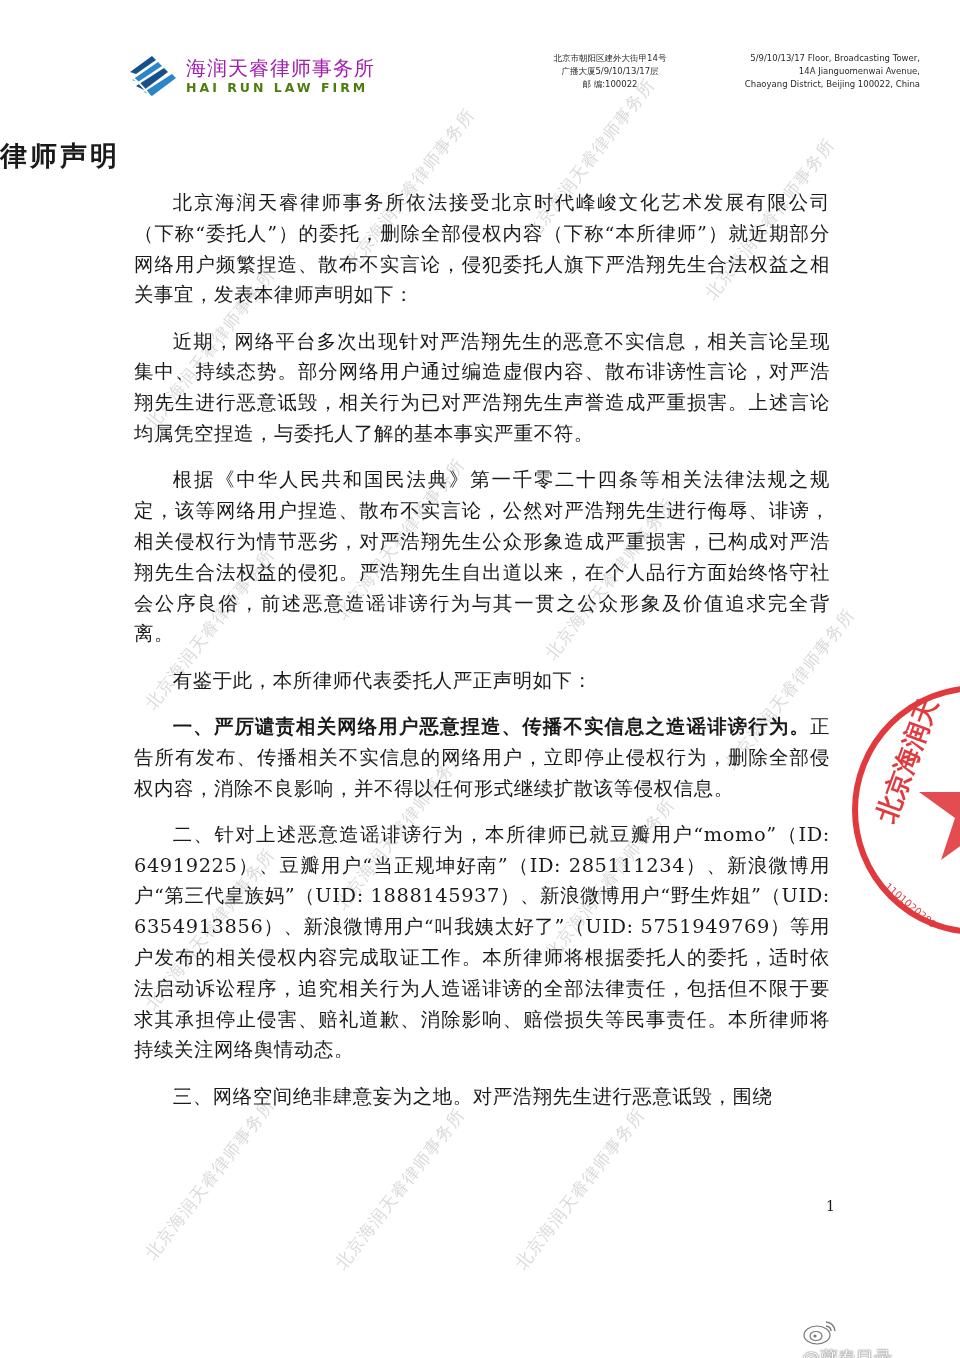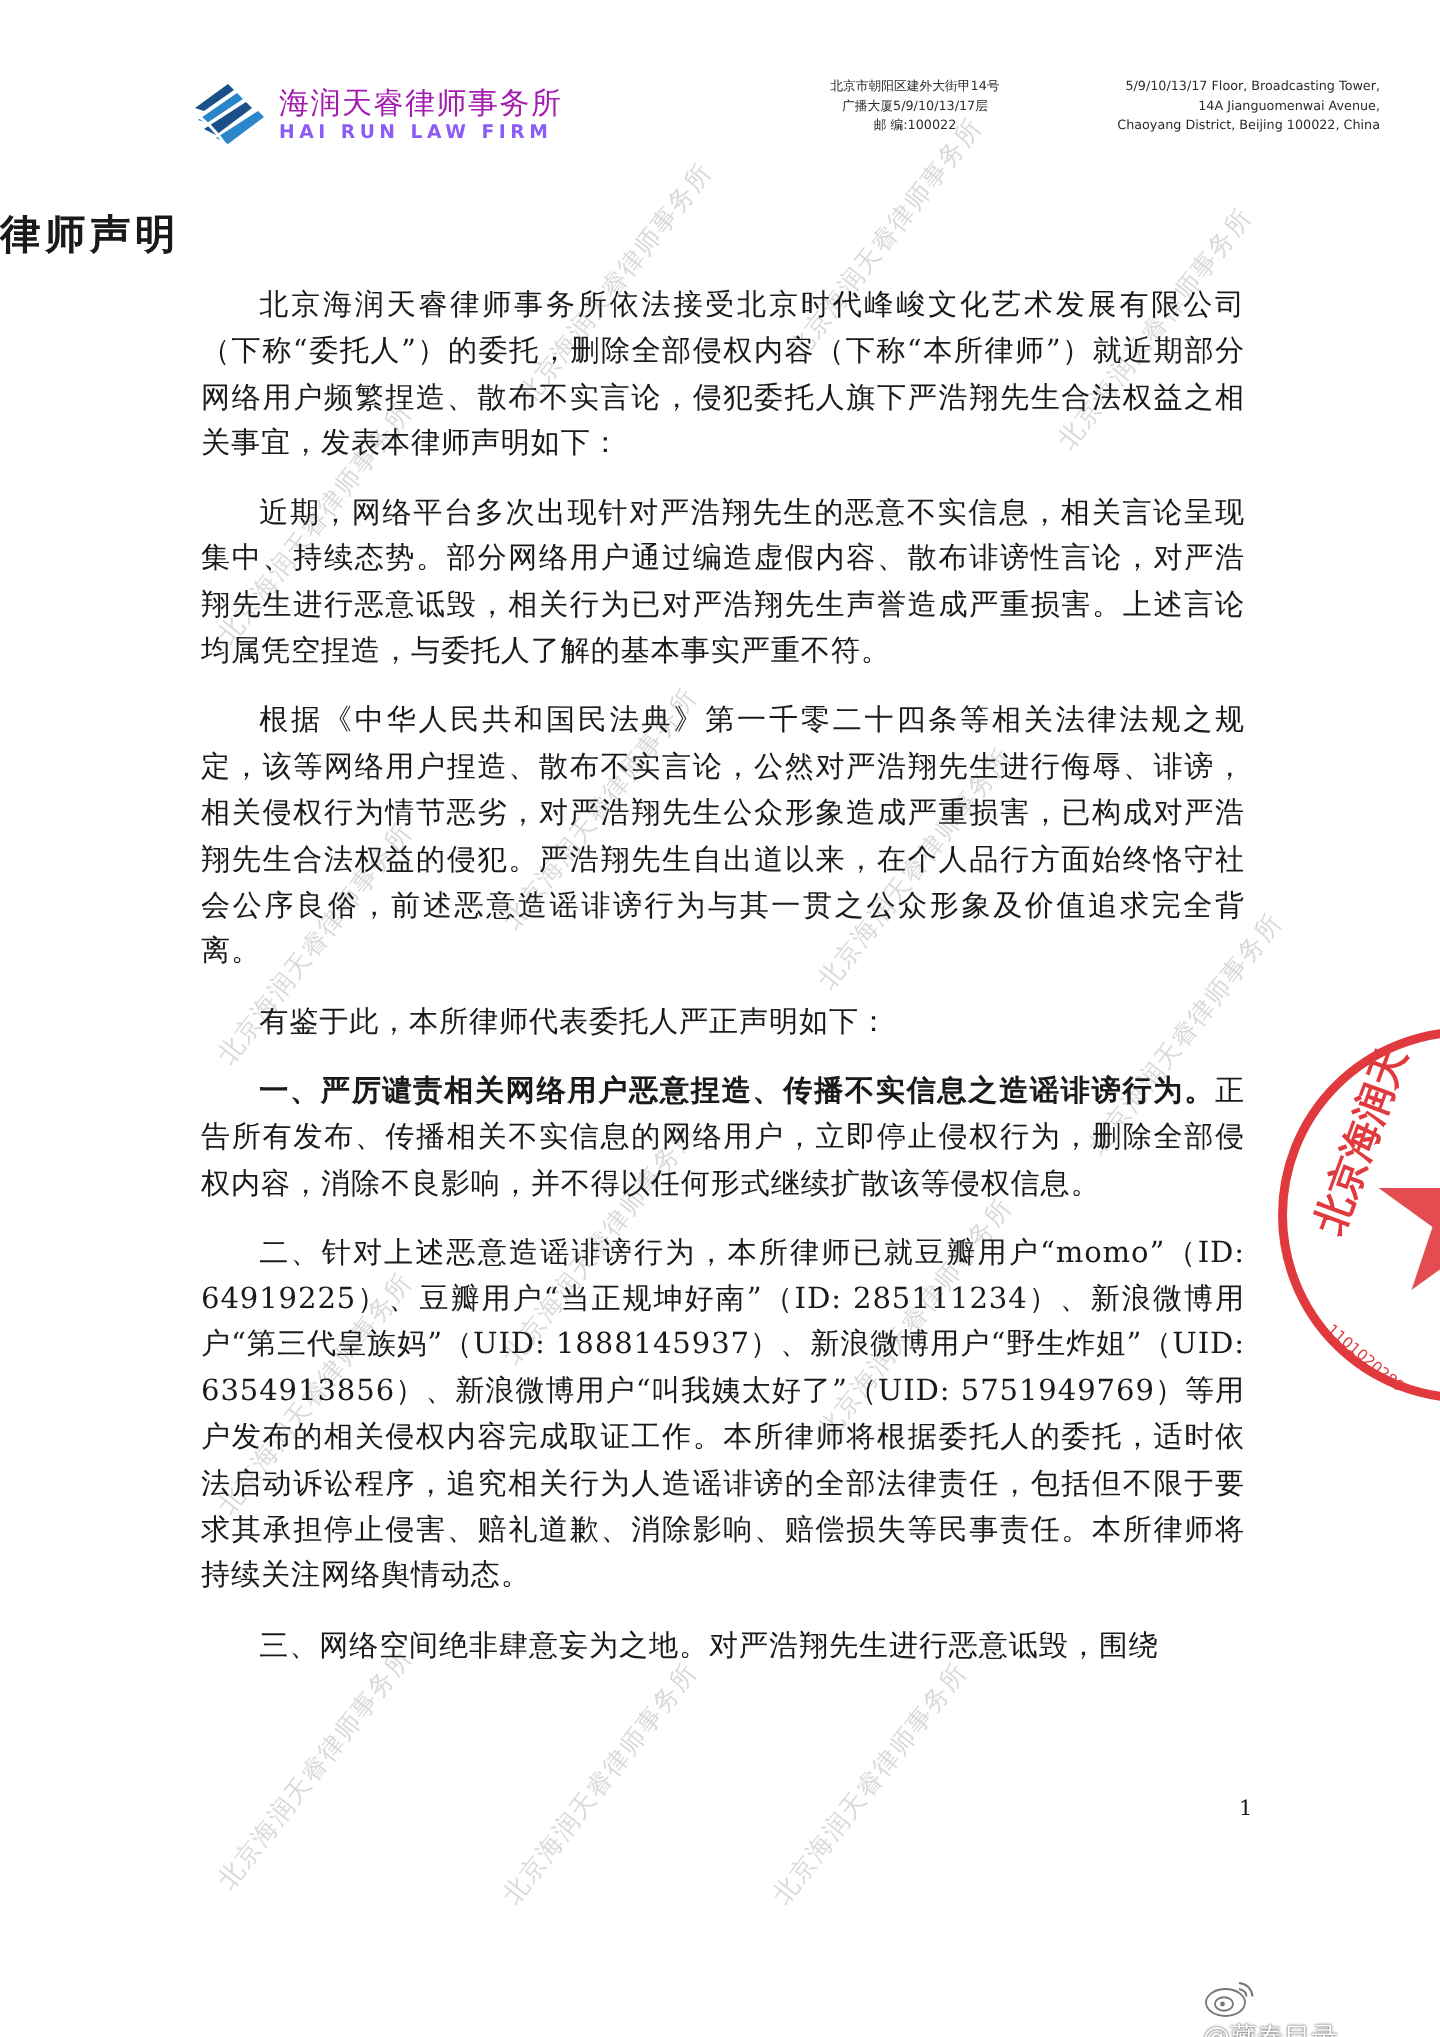--- a/index.html
+++ b/index.html
@@ -11,21 +11,21 @@
   .wm {
     position: absolute; font-size: 17px; color: rgba(120,120,120,0.28);
     transform: rotate(-52deg); transform-origin: left top; white-space: nowrap;
     font-family: "DejaVu Serif", serif; letter-spacing: 1px;
   }
   .header { position: absolute; top: 52px; left: 128px; right: 40px; height: 60px; z-index: 2; }
   .logo { position: absolute; left: 0; top: 0; display: flex; align-items: center; }
   .logo-mark { width: 50px; height: 48px; }
   .logo-text { margin-left: 8px; }
   .logo-cn { font-family: "DejaVu Sans", sans-serif; font-size: 20px; color: #a21caf; letter-spacing: 1px; line-height: 24px; }
-  .logo-en { font-family: "DejaVu Sans", sans-serif; font-size: 12.5px; color: #8b5cf6; letter-spacing: 3px; line-height: 16px; font-weight: bold; }
+  .logo-en { font-family: "DejaVu Sans", sans-serif; font-size: 12.5px; color: #4d7c0f; letter-spacing: 3px; line-height: 16px; font-weight: bold; }
   .addr-cn { position: absolute; left: 422px; top: 0; text-align: center; font-family: "DejaVu Sans", sans-serif; font-size: 8.5px; line-height: 13px; color: #2a2a2a; width: 120px; }
   .addr-en { position: absolute; left: 556px; top: 0; text-align: right; font-family: "DejaVu Sans", sans-serif; font-size: 8.5px; line-height: 13px; color: #2a2a2a; width: 236px; }
   .title { position: absolute; top: 138px; left: 0; width: 960px; font-family: "DejaVu Sans", sans-serif; font-size: 27px; font-weight: bold; letter-spacing: 3px; z-index: 2; }
   .content { position: absolute; top: 188px; left: 134px; width: 696px; z-index: 2; font-size: 19.4px; line-height: 30.8px; letter-spacing: 0.6px; }
   .para { text-indent: 2em; margin: 0 0 15.5px 0; text-align: justify; }
   .bold-lead { font-weight: bold; }
   .page-number { position: absolute; top: 1198px; left: 826px; font-size: 14px; z-index: 2; }
   .stamp { position: absolute; left: 847px; top: 680px; width: 260px; height: 260px; z-index: 3; }
   .weibo { position: absolute; left: 802px; top: 1318px; display: flex; align-items: flex-start; z-index: 3; color: #ffffff; font-family: "DejaVu Sans", sans-serif; font-size: 18px; text-shadow: 0 0 2px #777, 0 0 1px #555; flex-direction: column; }
   .weibo-icon { width: 36px; height: 28px; margin-right: 2px; }

